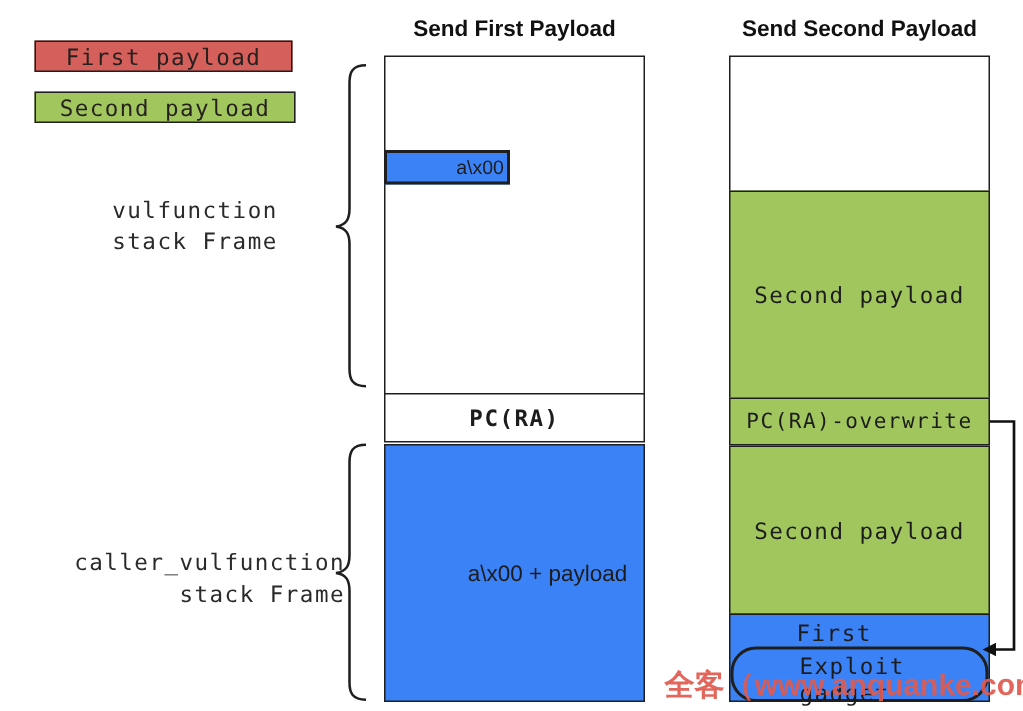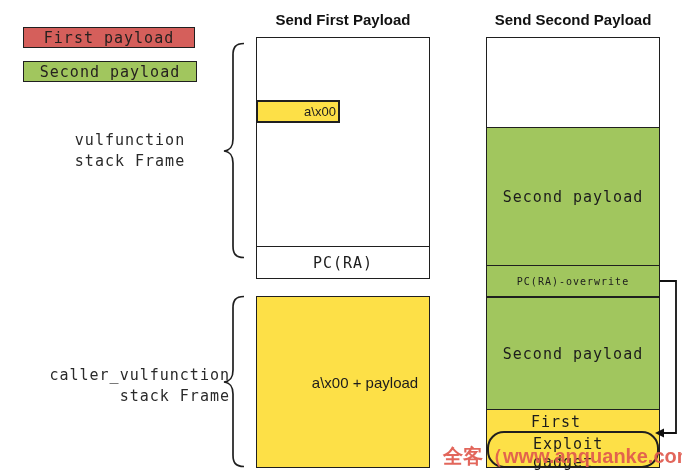--- a/index.html
+++ b/index.html
@@ -49,36 +49,36 @@
     left: 256px;
     display: flex;
     align-items: center;
     justify-content: center;
     font-size: 15px;
     letter-spacing: 1px;
     color: #1c1c1c;
   }
   .cell.col2 { left: 486px; }
   .white { background: #ffffff; }
-  .red   { background: #fde047; padding-left: 44px; }
+  .red   { background: #3b82f6; padding-left: 44px; }
   .green { background: #a1c65e; }
 
   
   .c1-frame   { top: 37px;  height: 226px; }
   .c1-chunk   { left: 256px; top: 100px; width: 84px; height: 23px;
                 border-width: 2px; font-family: "Liberation Sans", sans-serif;
                 font-size: 13px; letter-spacing: 0; }
-  .c1-pc      { top: 246px; height: 33px; }
+  .c1-pc      { top: 262px; height: 33px; font-weight: bold; }
   .c1-payload { top: 296px; height: 172px; font-family: "Liberation Sans", sans-serif;
                 font-size: 15px; letter-spacing: 0; }
 
   
   .c2-top     { top: 37px;  height: 92px; }
   .c2-green1  { top: 127px; height: 140px; }
-  .c2-pc      { top: 265px; height: 32px; font-size: 10px; }
+  .c2-pc      { top: 265px; height: 32px; font-size: 14px; }
   .c2-green2  { top: 297px; height: 113px; }
   .c2-red     { top: 409px; height: 59px; align-items: flex-start; padding-top: 3px; }
   .c2-exploit { left: 487px; top: 431px; width: 172px; height: 37px;
                 border-width: 2px; align-items: flex-start; padding-top: 2px; border-radius: 17px; }
 
   
   .frame-label {
     text-align: center;
     font-size: 15px;
     letter-spacing: 1px;

